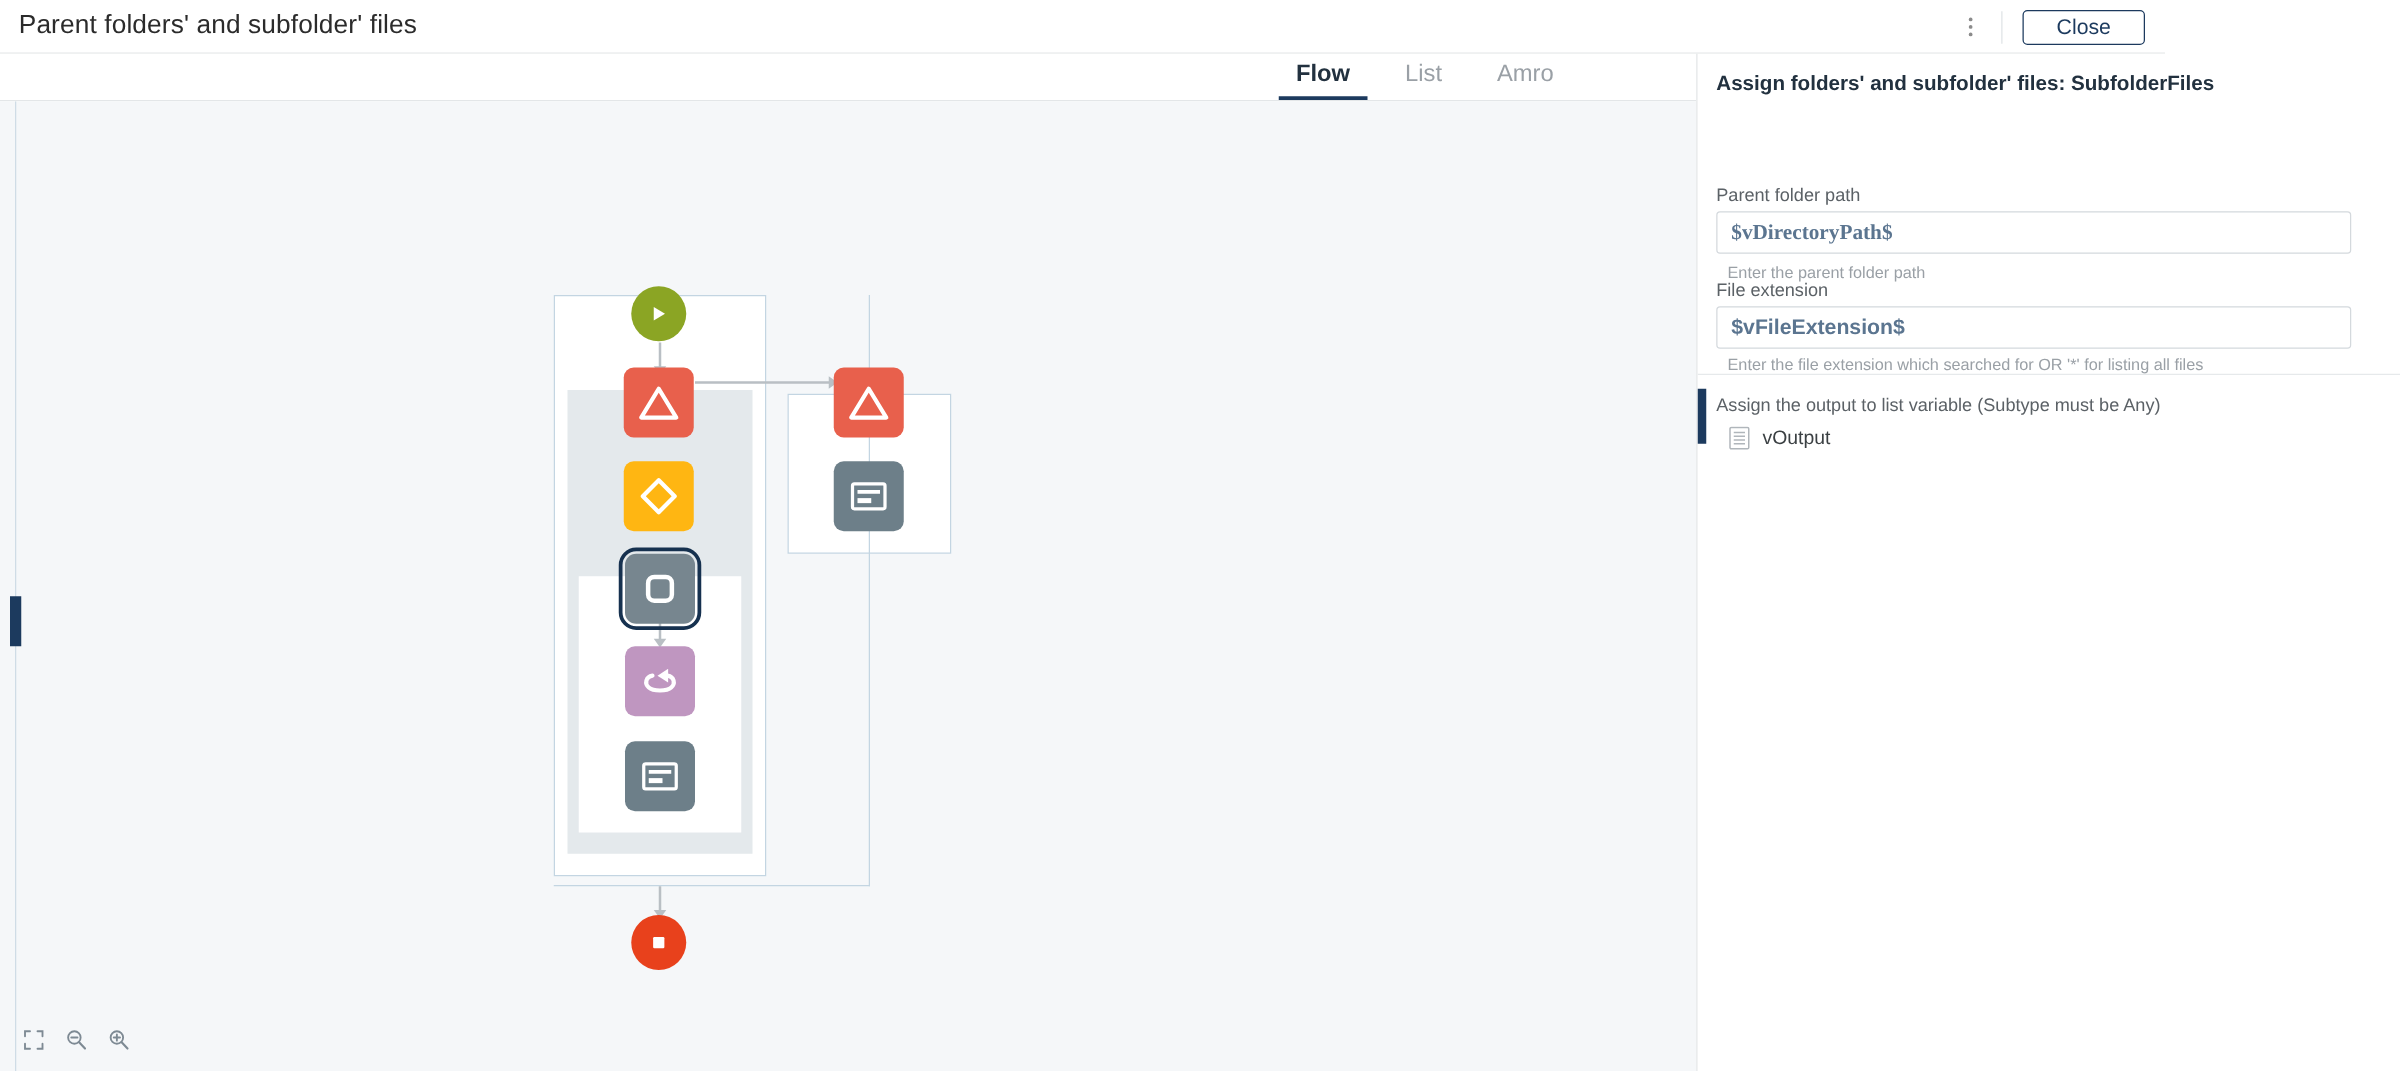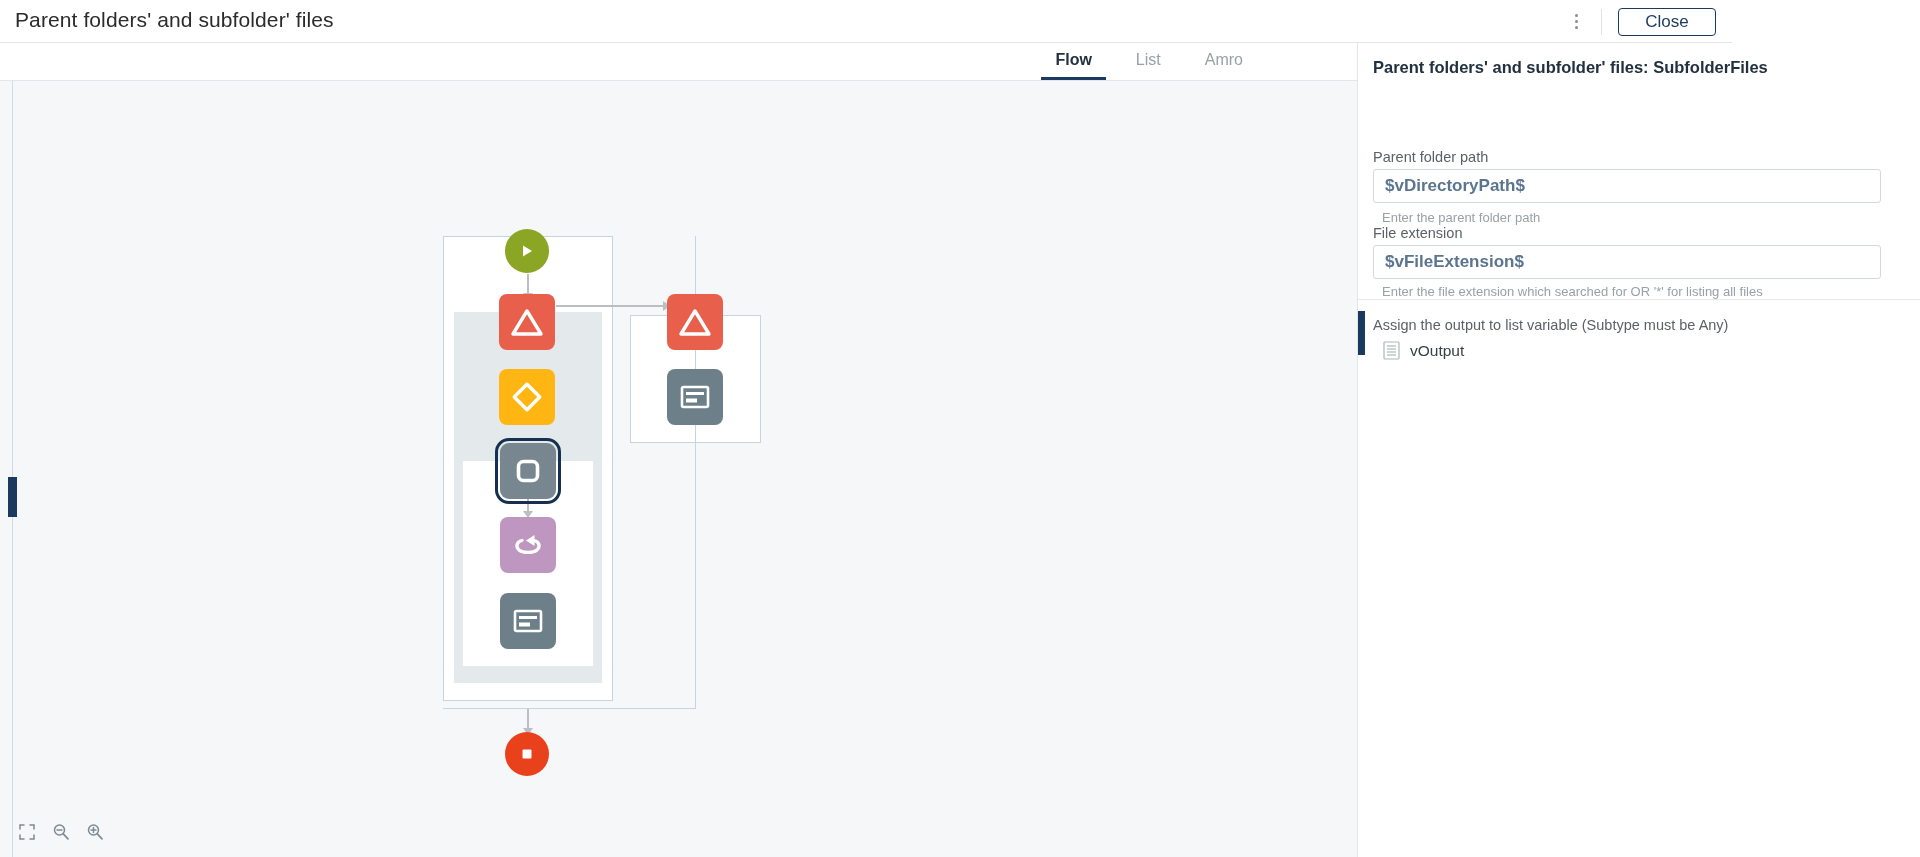--- a/index.html
+++ b/index.html
@@ -47,21 +47,21 @@
   
   #tabstrip {
     position: absolute; left: 0; top: 43px; width: 1357px; height: 38px;
     background: #ffffff; border-bottom: 1px solid #e3e6e8;
     display: flex; align-items: flex-end; justify-content: flex-end;
     padding-right: 100px;
   }
   .tab {
     height: 37px; padding: 0 14px; margin-left: 16px;
     display: flex; align-items: center; justify-content: center;
-    font-size: 16px; color: #9aa0a6; cursor: pointer;
+    font-size: 19px; color: #9aa0a6; cursor: pointer;
     border-bottom: 3px solid transparent; white-space: nowrap; text-align: right;
   }
   .tab.active { color: #22313f; font-weight: bold; border-bottom-color: #1c3a5e; }
 
   
   #canvas {
     position: absolute; left: 0; top: 81px; width: 1357px; height: 776px;
     background: #f5f7f9; overflow: hidden;
   }
   #canvas-sel-bar {
@@ -283,24 +283,24 @@
         <line x1="11.3" y1="10.8" x2="16" y2="15.8" stroke="#7e8a94" stroke-width="1.7" stroke-linecap="round"></line>
         <line x1="5" y1="7" x2="10" y2="7" stroke="#7e8a94" stroke-width="1.5" stroke-linecap="round"></line>
         <line x1="7.5" y1="4.5" x2="7.5" y2="9.5" stroke="#7e8a94" stroke-width="1.5" stroke-linecap="round"></line>
       </svg>
     </div>
   </div>
 </div>
 
 <div id="rightpanel">
 
-  <div id="rp-title">Parent folders' and subfolder' files: SubfolderFiles</div>
+  <div id="rp-title">Assign folders' and subfolder' files: SubfolderFiles</div>
 
   <div class="field-label" style="top:106px;">Parent folder path</div>
-  <div class="field-input" style="top:126px;" placeholder="$vDirectoryPath$">$vDirectoryPath$</div>
+  <div class="field-input" style="top:126px;font-family:Liberation Serif, serif;" placeholder="$vDirectoryPath$">$vDirectoryPath$</div>
   <div class="field-hint" style="top:167px;">Enter the parent folder path</div>
 
   <div class="field-label" style="top:182px;">File extension</div>
   <div class="field-input" style="top:202px;" placeholder="$vFileExtension$">$vFileExtension$</div>
   <div class="field-hint" style="top:241px;">Enter the file extension which searched for OR '*' for listing all files</div>
 
   <div id="rp-sep"></div>
 
   <div id="out-accent"></div>
   <div id="out-label">Assign the output to list variable (Subtype must be Any)</div>

